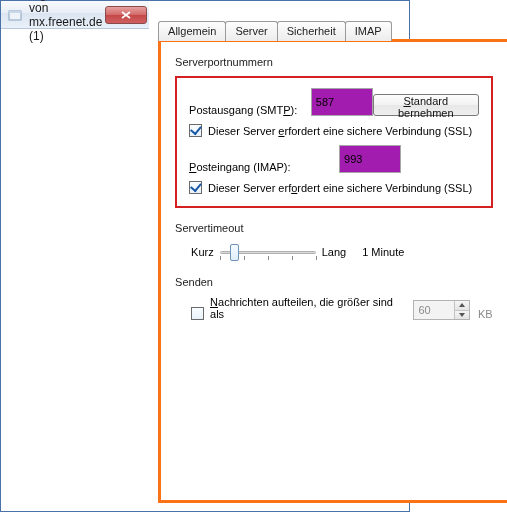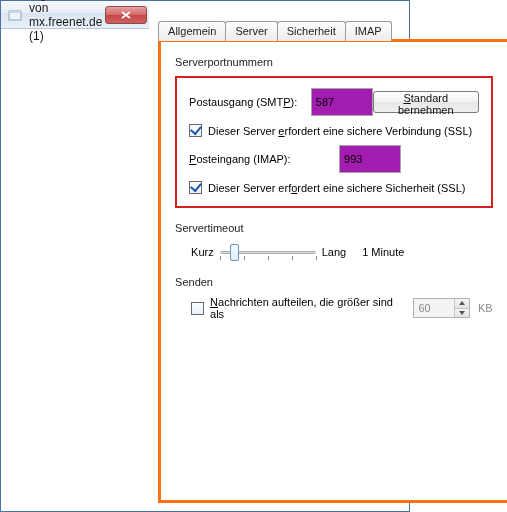--- a/index.html
+++ b/index.html
@@ -97,21 +97,21 @@
     margin-bottom: 8px;
   }
   .hl-box {
     border: 2px solid #d42020;
     padding: 10px 12px 12px 12px;
     margin-left: 0;
     margin-top: 2px;
   }
   .row {
     display: flex;
-    align-items: center;
+    align-items: flex-end;
     margin-bottom: 8px;
   }
   .row:last-child { margin-bottom: 0; }
   .lbl { width: 150px; }
   .und { text-decoration: underline; }
   .text-input {
     width: 62px;
     height: 20px;
     padding: 13px 4px;
     border: 1px solid #a7a7a7;
@@ -249,21 +249,21 @@
           <div class="row" style="margin-top:6px;">
             <span class="lbl">
               <span class="und">P</span><span>osteingang (IMAP):</span>
             </span>
             <input class="text-input" value="993" style="">
           </div>
 
           <div class="row">
             <span class="chk checked"></span>
             <span>
-              <span>Dieser Server erf</span><span class="und">o</span><span>rdert eine sichere Sicherheit (SSL)</span>
+              <span>Dieser Server erf</span><span class="und">o</span><span>rdert eine sichere Verbindung (SSL)</span>
             </span>
           </div>
 
         </div>
       </div>
 
       <div class="group">
         <div class="group-label">Servertimeout</div>
         <div class="group-body">
           <div class="slider-row">

